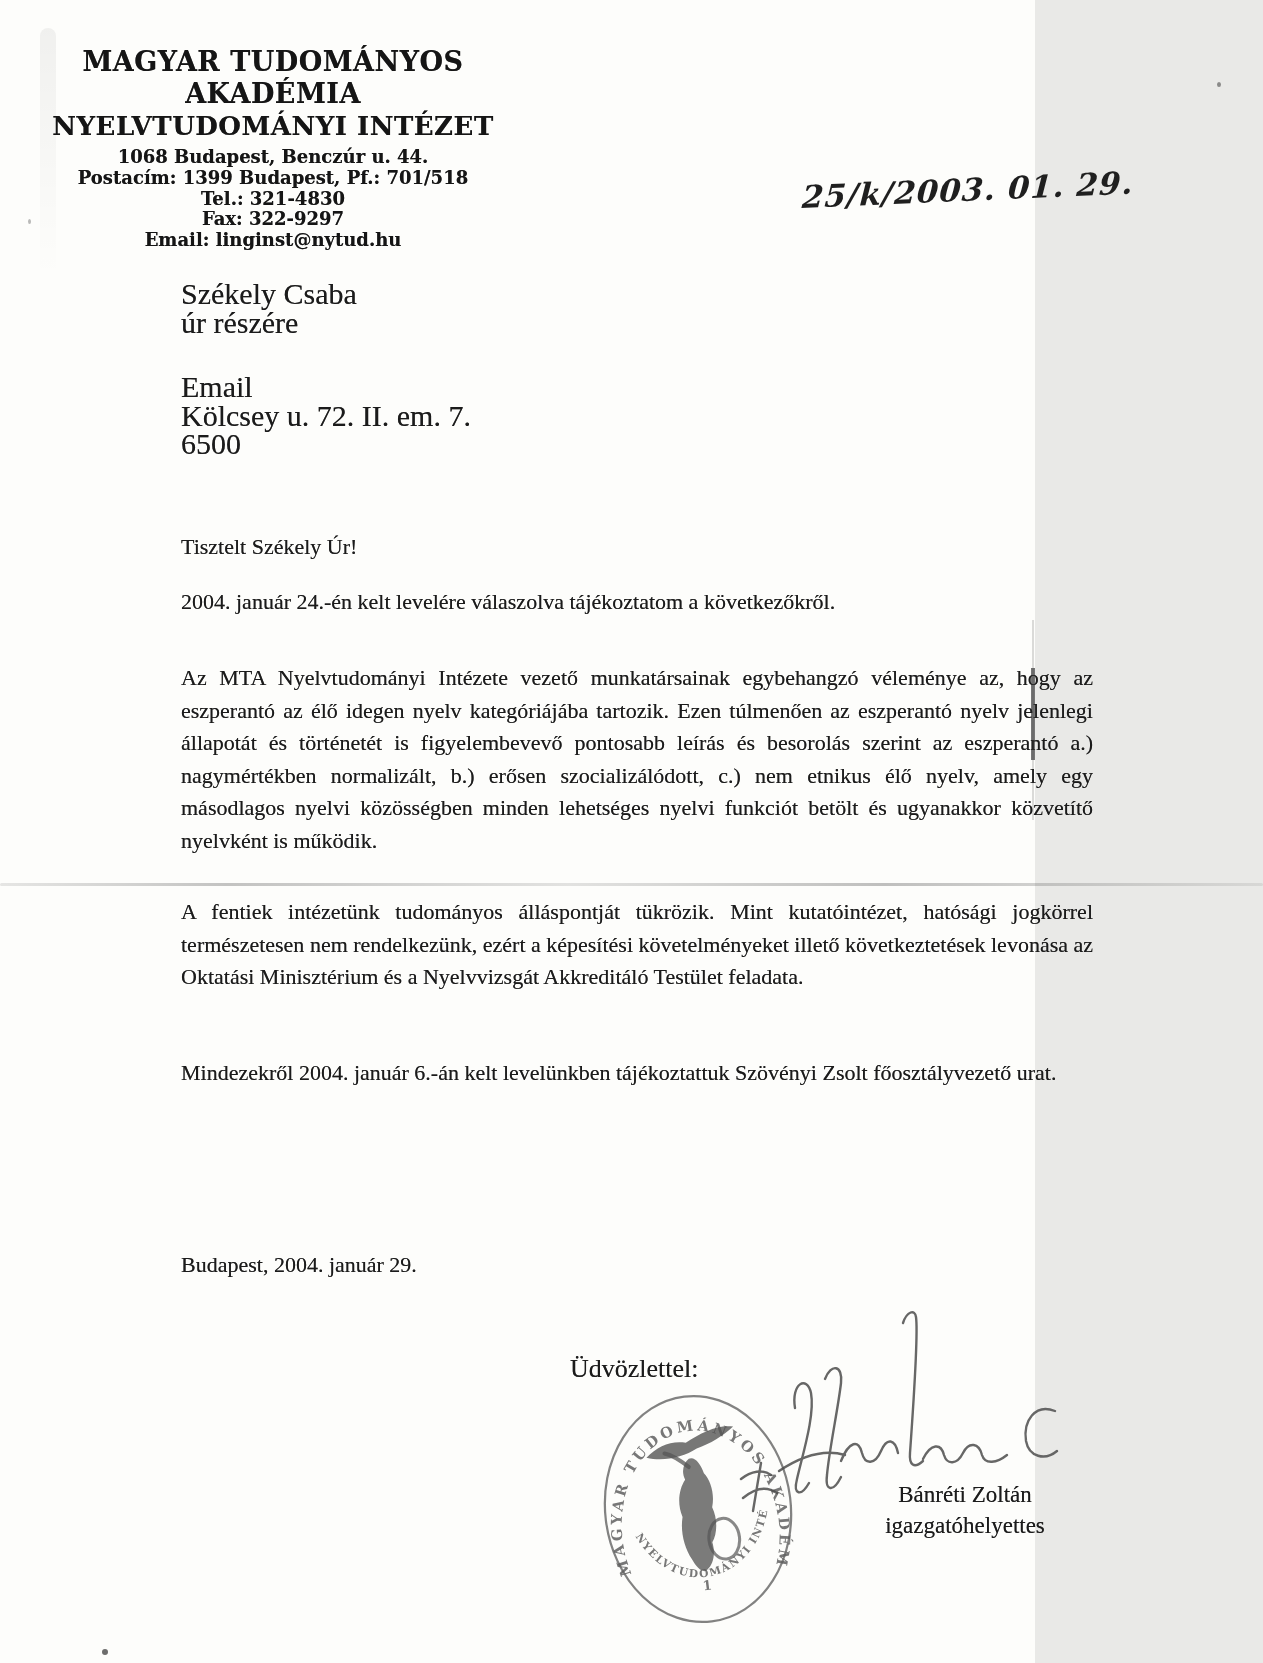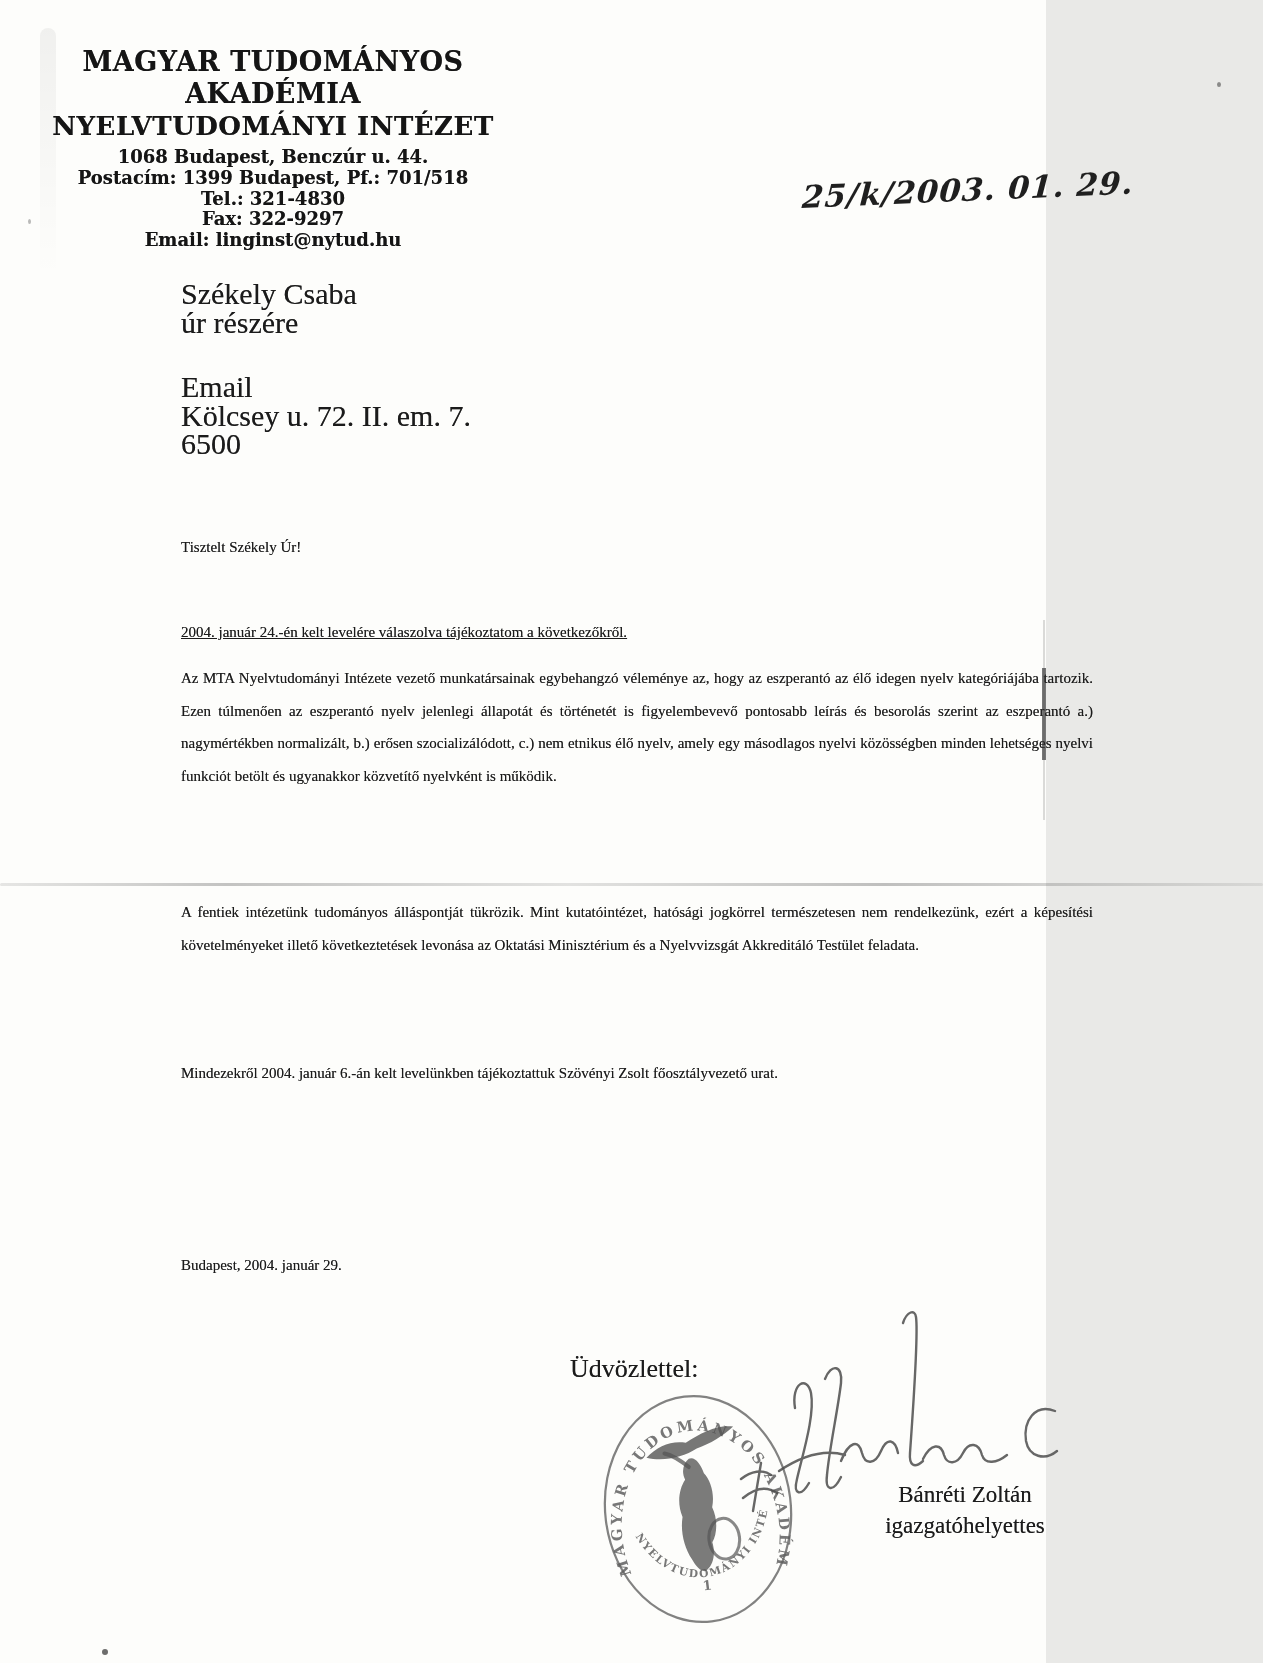--- a/index.html
+++ b/index.html
@@ -7,21 +7,20 @@
     width:1263px;height:1663px;
     background:#e9e9e7;
     font-family:"Liberation Serif", serif;
     position:relative;
     overflow:hidden;
   }
   .page{
     position:absolute;left:0;top:0;width:1035px;height:1663px;
     background:#fdfdfb;
     color:#1b1b1b;
-    padding-left:11px;
   }
   
   .letterhead{
     position:absolute;left:38px;top:46px;width:470px;
     text-align:center;
     font-family:"DejaVu Serif", serif;
     font-weight:bold;
     color:#151515;
     text-shadow:0 0 0.6px rgba(0,0,0,.55);
   }
@@ -39,25 +38,25 @@
   }
   
   .recipient{
     position:absolute;left:181px;top:280px;
     font-size:30px;line-height:28.5px;
     text-shadow:0 0 .5px rgba(10,10,10,.6);
   }
   .recipient .gap{margin-top:36px;}
   .bodytext{
     position:absolute;left:181px;width:912px;
-    font-size:15px;line-height:32.6px;
+    font-size:22px;line-height:32.6px;
     text-shadow:0 0 .5px rgba(10,10,10,.6);
   }
   .salutation{top:531px;}
-  .para1{top:616px;text-decoration:underline;}
+  .para1{top:586px;}
   .para2{top:662px;text-align:justify;}
   .para3{top:896px;text-align:justify;}
   .para4{top:1057px;text-align:justify;}
   .dateline{top:1217px;margin-top:32px;}
   .closing{position:absolute;left:570px;top:1333px;font-size:26px;
     text-shadow:0 0 .5px rgba(10,10,10,.6);margin-top:21px;}
   .signer{
     position:absolute;left:845px;top:1479px;width:240px;
     text-align:center;font-size:23px;line-height:31px;
     text-shadow:0 0 .5px rgba(10,10,10,.6);

